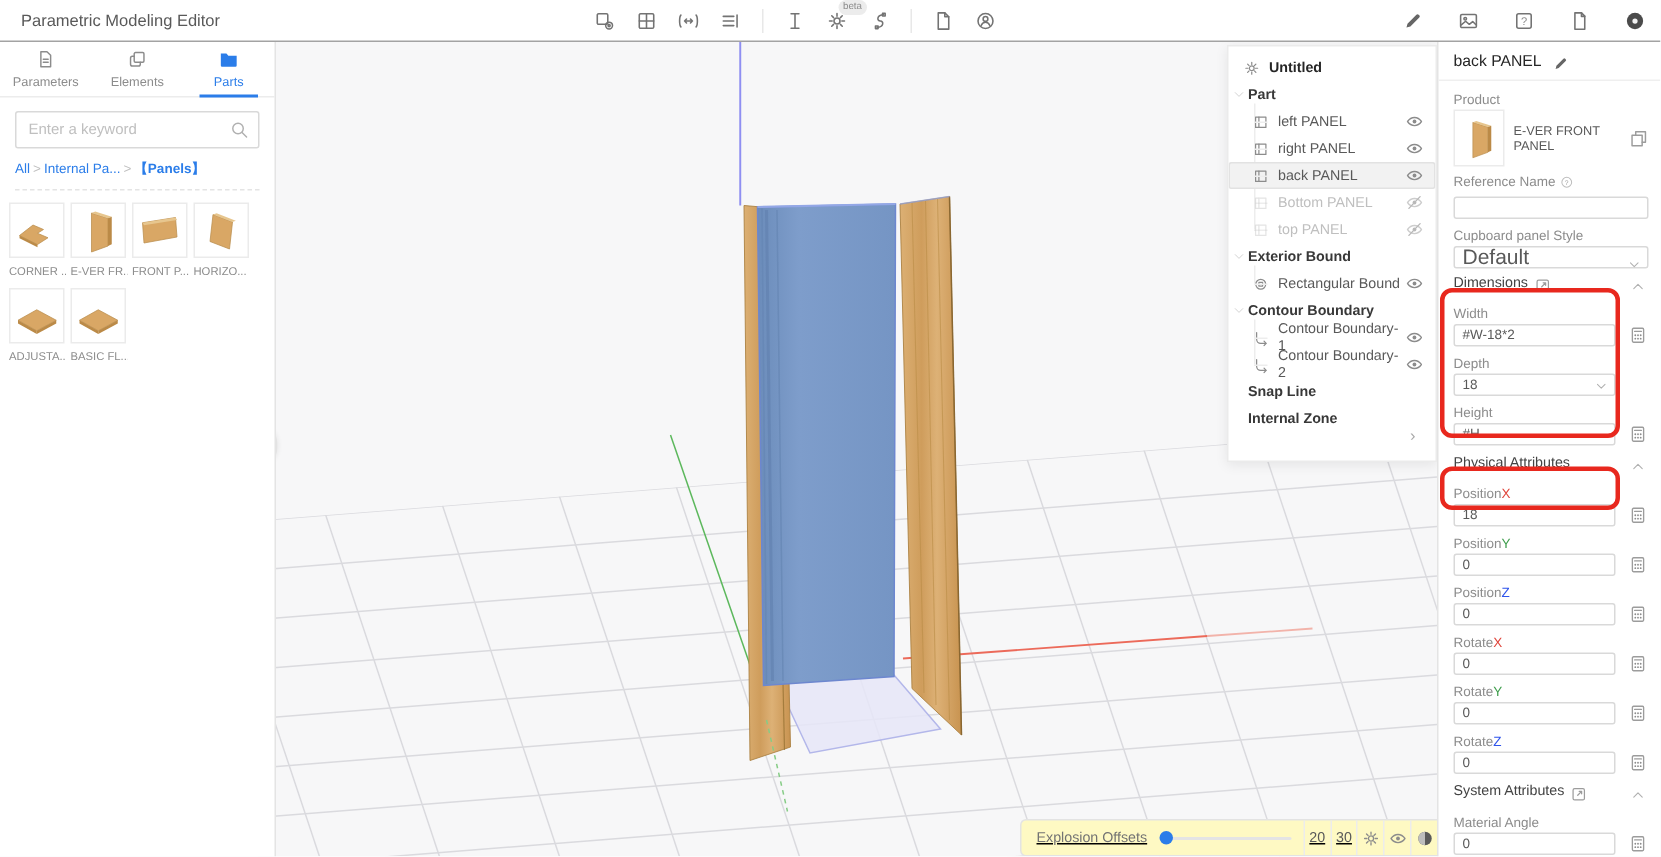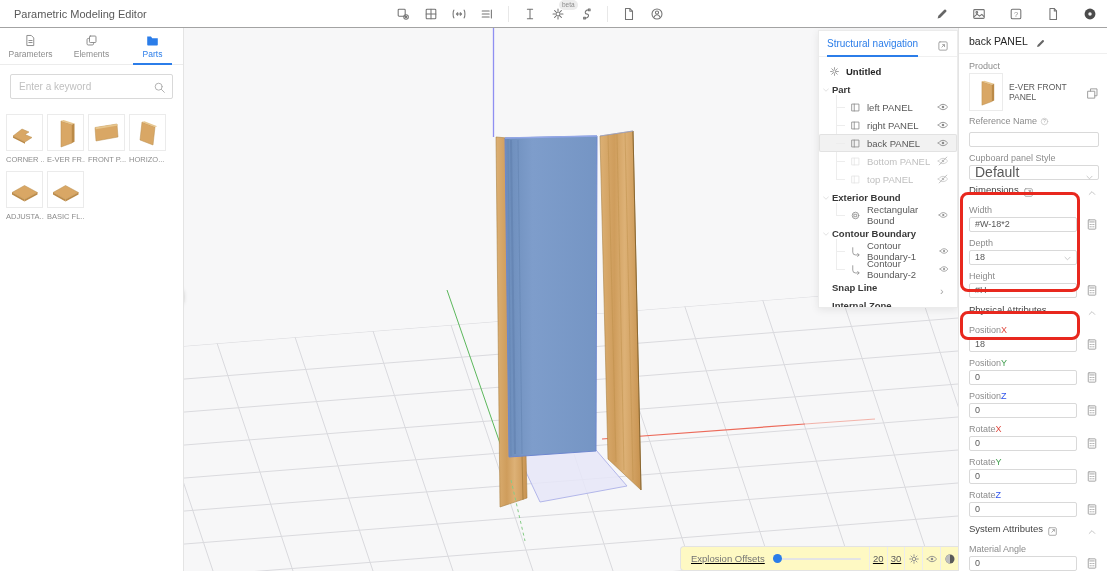--- a/index.html
+++ b/index.html
@@ -60,21 +60,21 @@
   .nav-head { height:26px; border-bottom:1px solid #f0f0f0; display:flex; align-items:center; padding:0 8px; }
   .nav-title { font-size:10px; color:#2b7de9; position:relative; cursor:pointer; }
   .nav-title::after { content:""; position:absolute; left:0; right:0; bottom:-8px; height:2px; background:#2b7de9; }
   .nav-max { margin-left:auto; width:12px; height:12px; cursor:pointer; } .nav-max svg{width:100%;height:100%;}
   .nav-body { padding-top:5px; }
   .t-row { display:flex; align-items:center; height:18px; position:relative; font-size:9.5px; color:#595959; cursor:pointer; }
   .t-root { font-weight:bold; color:#262626; padding-left:10px; }
   .t-root .ticon { width:11px; height:11px; margin-right:6px; }
   .t-sec { padding-left:13px; color:#383838; font-weight:bold; font-size:9.5px; }
   .t-sec .caret { position:absolute; left:3px; top:5px; width:8px; height:8px; opacity:.5; }
-  .t-child { padding-left:31px; }
+  .t-child { padding-left:16px; }
   .t-child .ticon { width:11px; height:11px; margin-right:6px; flex:none; }
   .ticon svg { width:100%; height:100%; display:block; }
   .t-child .eye { margin-left:auto; margin-right:8px; width:12px; height:12px; cursor:pointer; }
   .t-child .eye svg { width:100%; height:100%; }
   .t-child.dim { color:#bfbfbf; }
   .t-child.dim .ticon { opacity:.45; }
   .t-child.sel { background:#f2f2f2; box-shadow:inset 0 0 0 1px #e2e2e2; border-radius:2px; }
   .t-group { position:relative; }
   .t-group::before { content:""; position:absolute; left:17px; top:-3px; bottom:9px; border-left:1px solid #ededed; }
   .t-child::before { content:""; position:absolute; left:17px; top:9px; width:9px; border-top:1px solid #ededed; }
@@ -252,20 +252,21 @@
         <span class="tl">Parts</span>
       </div>
     </div>
   <div class="search">
     <input placeholder="Enter a keyword" style="">
     <span class="sicon" id="searchIcon"><svg viewBox="0 0 16 16" fill="none" stroke="#b0b0b0" stroke-width="1.2" stroke-linecap="round" stroke-linejoin="round">
           <circle cx="7" cy="7" r="4.3"></circle>
           <path d="M10.3 10.3L14 14"></path>
         </svg></span>
   </div>
+  <div class="crumb" id="crumb"><span>All</span><span class="csep">&gt;</span><span>Internal Pa...</span><span class="csep">&gt;</span><span class="last">【Panels】</span></div>
   <div class="parts" id="partsGrid">
       <div class="pcell">
         <div class="pthumb">
           <svg viewBox="0 0 33 33">
             <path d="M5 20 L14 13 L21 16 L17 18.5 L24 21.5 L17 26 Z" fill="#d9a765" stroke="#b98e4e" stroke-width=".5"></path>
             <path d="M5 20 L5 21.8 L17 27.8 L17 26 Z" fill="#bb8a47" stroke="none"></path>
           </svg>
         </div>
         <div class="plab">CORNER ...</div>
       </div>
@@ -375,27 +376,20 @@
         <path d="M336 111L339 428" stroke="#5a7aa8" stroke-width="1" opacity=".3" fill="none"></path>
         <line x1="333" y1="110" x2="425" y2="108" stroke="#93a7e6" stroke-width="1.5"></line>
         <polygon points="428,108 461,103 469,462 436,431" fill="url(#woodG)" stroke="#ab8142" stroke-width=".6"></polygon>
         <line x1="461" y1="103" x2="469" y2="462" stroke="#8a6731" stroke-width="1"></line>
         <path d="M436 107L444 434M445 106L452 442M453 104.5L461 452" stroke="#b98c46" stroke-width=".7" opacity=".6" fill="none"></path>
         <line x1="428" y1="108" x2="461" y2="103" stroke="#93a7e6" stroke-width="1" opacity=".7"></line>
         <line x1="339" y1="452" x2="353" y2="513" stroke="#86cc86" stroke-width="1" stroke-dasharray="3,3"></line>
       </svg></div>
 
   <div class="nav-panel">
-    <div class="nav-head">
-      <span class="nav-title">Structural navigation</span>
-      <span class="nav-max" id="navMax"><svg viewBox="0 0 16 16" fill="none" stroke="#9c9c9c" stroke-width="1.2" stroke-linecap="round" stroke-linejoin="round">
-            <rect x="2.5" y="2.5" width="11" height="11" rx="1.5"></rect>
-            <path d="M6.5 9.5l3.2-3.2M10 8.8V6.2H7.4"></path>
-          </svg></span>
-    </div>
     <div class="nav-body" id="navTree">
         <div class="t-row t-root">
           <span class="ticon">
             <svg viewBox="0 0 16 16" fill="none" stroke="#8c8c8c" stroke-width="1.2" stroke-linecap="round" stroke-linejoin="round">
               <circle cx="8" cy="8" r="2.3"></circle>
               <path d="M8 2.3v2M8 11.7v2M2.3 8h2M11.7 8h2M4 4l1.4 1.4M10.6 10.6L12 12M12 4l-1.4 1.4M5.4 10.6L4 12"></path>
             </svg>
           </span>
           <span>Untitled</span>
         </div>

